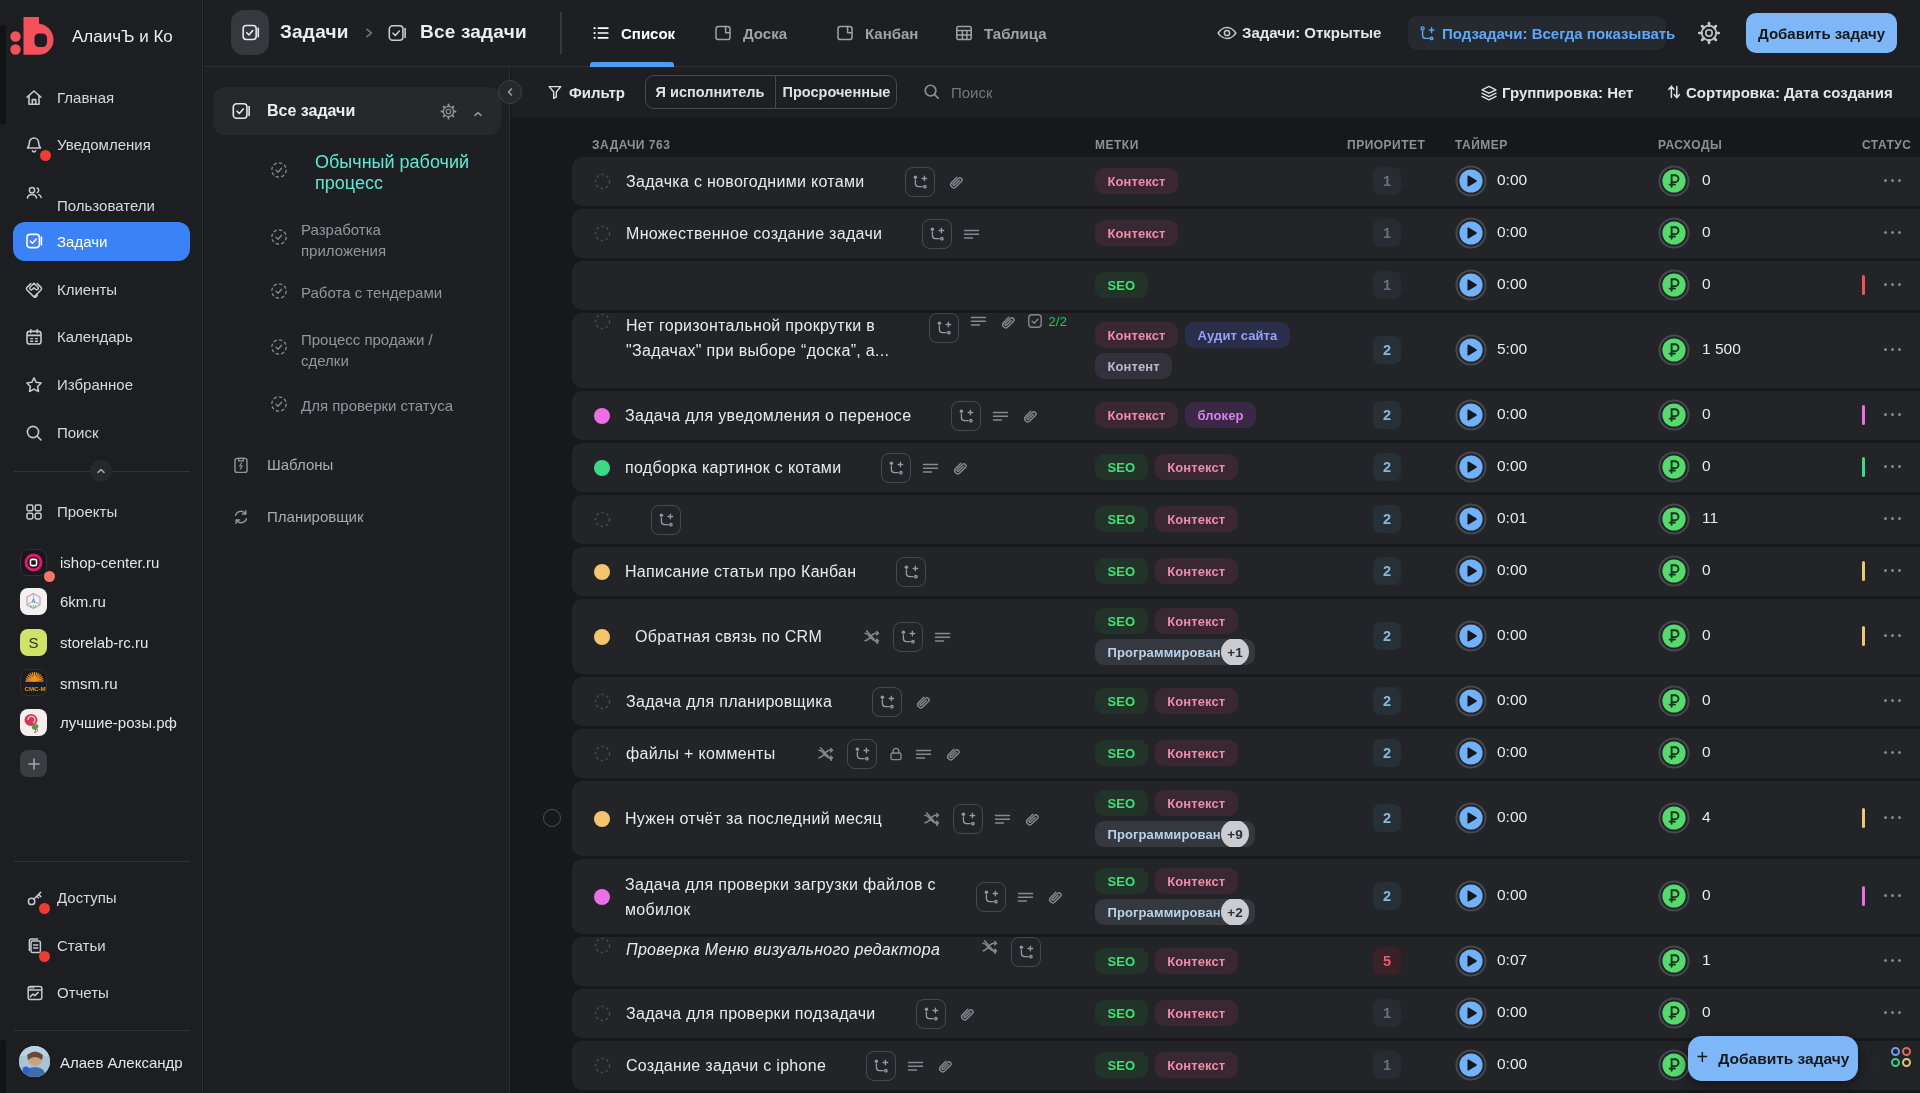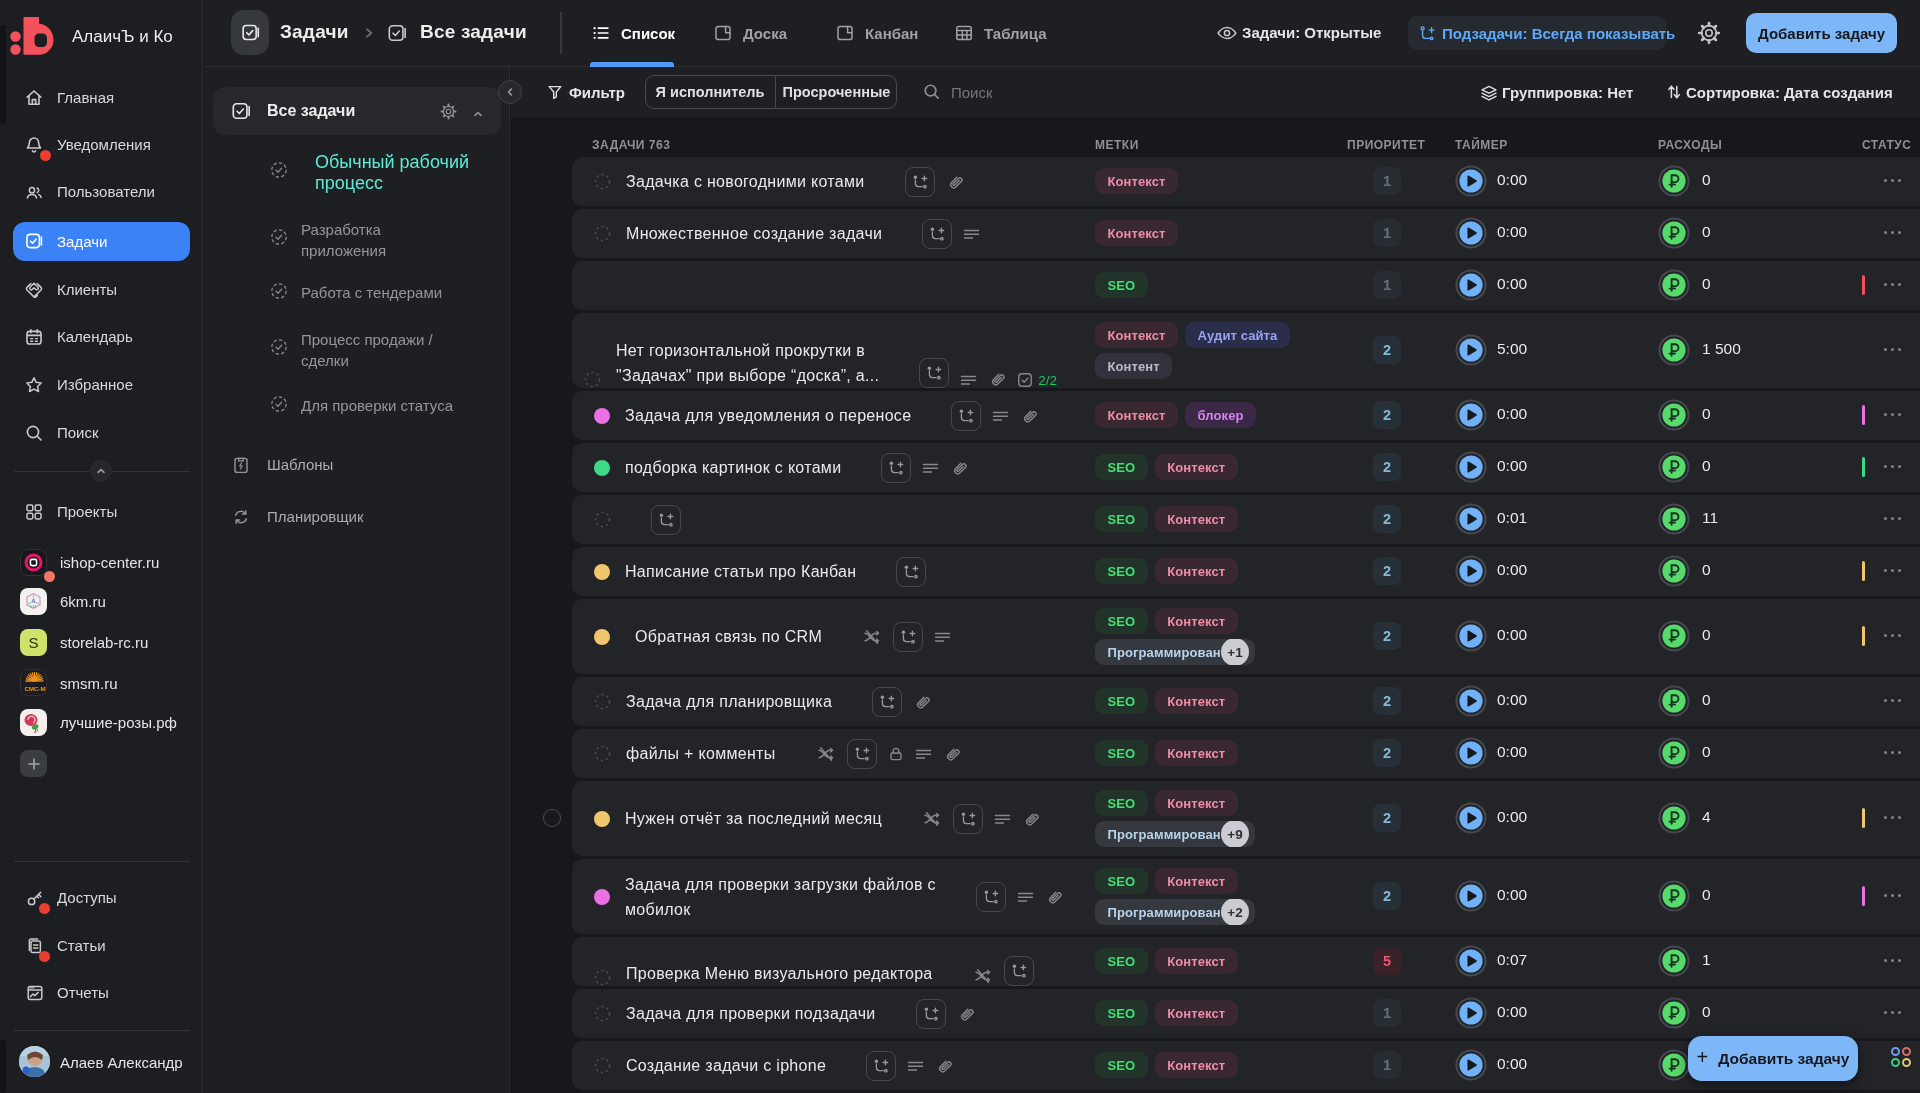--- a/index.html
+++ b/index.html
@@ -143,21 +143,21 @@
         </svg></div>
 <div style="position:absolute;left:1130px;top:14px;color:#e9eaec;font-size:15.5px">0</div>
 <div style="position:absolute;left:1290px;top:14px;width:3px;height:20px;border-radius:2px;background:#f4505c"></div>
 <div class="dots3" style="top:22px">
         <i></i>
         <i></i>
         <i></i>
       </div>
 </div>
 <div class="row" style="top:313px;height:75px">
-<div style="position:absolute;left:12px;top:0;height:100%;display:flex;align-items:flex-end;">
+<div style="position:absolute;left:22px;top:0;height:100%;display:flex;align-items:flex-start;">
         <svg width="17" height="17" style="flex:none">
           <circle cx="8.5" cy="8.5" r="7" stroke="#4b4e53" stroke-width="1.5" fill="none" stroke-dasharray="2.1 3.2"></circle>
         </svg>
         <span class="rtitle" style="margin-left:15px;max-width:330px;line-height:25px">Нет горизонтальной прокрутки в<br>"Задачах" при выборе “доска”, а...</span>
         <span style="margin-left:40px;display:inline-flex">
           <span style="width:30px;height:30px;border:1.5px solid #45484d;border-radius:8px;display:inline-flex;flex:none">
             <svg width="16" height="16" style="margin:auto">
               <circle cx="3.4" cy="3.2" r="1.7" fill="#96999e"></circle>
               <path d="M3.4 5.8v3.8a3.1 3.1 0 0 0 3.1 3.1h3.6" stroke="#96999e" fill="none" stroke-width="1.3" stroke-linecap="round" stroke-linejoin="round"></path>
               <circle cx="12.9" cy="12.7" r="1.2" stroke="#96999e" fill="none" stroke-width="1.3" stroke-linecap="round" stroke-linejoin="round"></circle>
@@ -719,21 +719,21 @@
         </svg></div>
 <div style="position:absolute;left:1130px;top:27px;color:#e9eaec;font-size:15.5px">0</div>
 <div style="position:absolute;left:1290px;top:27px;width:3px;height:20px;border-radius:2px;background:#ea70e4"></div>
 <div class="dots3" style="top:35px">
         <i></i>
         <i></i>
         <i></i>
       </div>
 </div>
 <div class="row" style="top:937px;height:49px">
-<div style="position:absolute;left:22px;top:0;height:100%;display:flex;align-items:flex-end;">
+<div style="position:absolute;left:22px;top:0;height:100%;display:flex;align-items:flex-start;font-style:italic;">
         <svg width="17" height="17" style="flex:none">
           <circle cx="8.5" cy="8.5" r="7" stroke="#4b4e53" stroke-width="1.5" fill="none" stroke-dasharray="2.1 3.2"></circle>
         </svg>
         <span class="rtitle" style="margin-left:15px;white-space:nowrap;line-height:25px">Проверка Меню визуального редактора</span>
         <span style="margin-left:40px;display:inline-flex">
           <span style="display:inline-flex;flex:none">
             <svg width="20" height="20">
               <path d="M3 13.8 C7.5 13.8 9 6.2 13.6 6.2 h2.6 M3 6.2 C7.5 6.2 9 13.8 13.6 13.8 h2.6" stroke="#85888d" fill="none" stroke-width="1.5" stroke-linecap="round" stroke-linejoin="round"></path>
               <path d="M14.6 4.5l1.9 1.7-1.9 1.7 M14.6 12.1l1.9 1.7-1.9 1.7" stroke="#85888d" fill="none" stroke-width="1.4" stroke-linecap="round" stroke-linejoin="round"></path>
               <path d="M4.6 3.8 L15.6 16.2" stroke="#85888d" fill="none" stroke-width="1.4" stroke-linecap="round" stroke-linejoin="round"></path>
@@ -1071,21 +1071,21 @@
         <path d="M10 3a4.6 4.6 0 0 0-4.6 4.6c0 3.4-1.2 4.6-1.9 5.4h13c-.7-.8-1.9-2-1.9-5.4A4.6 4.6 0 0 0 10 3z" stroke="#c7c9cc" fill="none" stroke-width="1.6" stroke-linecap="round" stroke-linejoin="round"></path>
         <path d="M8.4 15.8a1.7 1.7 0 0 0 3.2 0" stroke="#c7c9cc" fill="none" stroke-width="1.6" stroke-linecap="round" stroke-linejoin="round"></path>
       </svg></div>
 <div class="abs navtxt" style="left:57px;top:136px">Уведомления</div>
 <div class="abs" style="left:24px;top:182px;width:20px;height:20px"><svg width="20" height="20" viewBox="0 0 20 20">
         <circle cx="8" cy="8.2" r="2.6" stroke="#c7c9cc" fill="none" stroke-width="1.5" stroke-linecap="round" stroke-linejoin="round"></circle>
         <path d="M3.4 16c.5-2.4 2.4-3.6 4.6-3.6s4.1 1.2 4.6 3.6" stroke="#c7c9cc" fill="none" stroke-width="1.5" stroke-linecap="round" stroke-linejoin="round"></path>
         <path d="M13.2 6a2.5 2.5 0 0 1 0 4.6" stroke="#c7c9cc" fill="none" stroke-width="1.5" stroke-linecap="round" stroke-linejoin="round"></path>
         <path d="M14.8 12.6c1.3.5 2.1 1.5 2.4 3" stroke="#c7c9cc" fill="none" stroke-width="1.5" stroke-linecap="round" stroke-linejoin="round"></path>
       </svg></div>
-<div class="abs navtxt" style="left:57px;top:183px">Пользователи</div>
+<div class="abs navtxt" style="left:57px;top:197px">Пользователи</div>
 <div class="abs" style="left:24px;top:280px;width:20px;height:20px"><svg width="20" height="20" viewBox="0 0 20 20">
         <path d="M6.8 3.6 L3 7.4a1.8 1.8 0 0 0 0 2.5l6.7 6.7a1.8 1.8 0 0 0 2.5 0l1.2-1.2" stroke="#c7c9cc" fill="none" stroke-width="1.5" stroke-linecap="round" stroke-linejoin="round"></path>
         <path d="M13.2 3.6 17 7.4a1.8 1.8 0 0 1 0 2.5l-6.7 6.7" stroke="#c7c9cc" fill="none" stroke-width="1.5" stroke-linecap="round" stroke-linejoin="round"></path>
         <path d="M10 3.2 6.2 7a1.6 1.6 0 0 0 2.3 2.3L10 7.8l1.5 1.5a1.6 1.6 0 0 0 2.3-2.3L10 3.2z" stroke="#c7c9cc" fill="none" stroke-width="1.5" stroke-linecap="round" stroke-linejoin="round"></path>
       </svg></div>
 <div class="abs navtxt" style="left:57px;top:281px">Клиенты</div>
 <div class="abs" style="left:24px;top:327px;width:20px;height:20px"><svg width="20" height="20" viewBox="0 0 20 20">
         <rect x="3" y="4.4" width="14" height="12.6" rx="2.6" stroke="#c7c9cc" fill="none" stroke-width="1.6" stroke-linecap="round" stroke-linejoin="round"></rect>
         <path d="M6.8 2.8v3 M13.2 2.8v3 M3.4 8.4h13.2" stroke="#c7c9cc" fill="none" stroke-width="1.6" stroke-linecap="round" stroke-linejoin="round"></path>
         <path d="M6.6 11.6h2 M11.4 11.6h2 M6.6 14.2h2 M11.4 14.2h2" stroke="#c7c9cc" fill="none" stroke-width="1.4" stroke-linecap="round" stroke-linejoin="round"></path>

